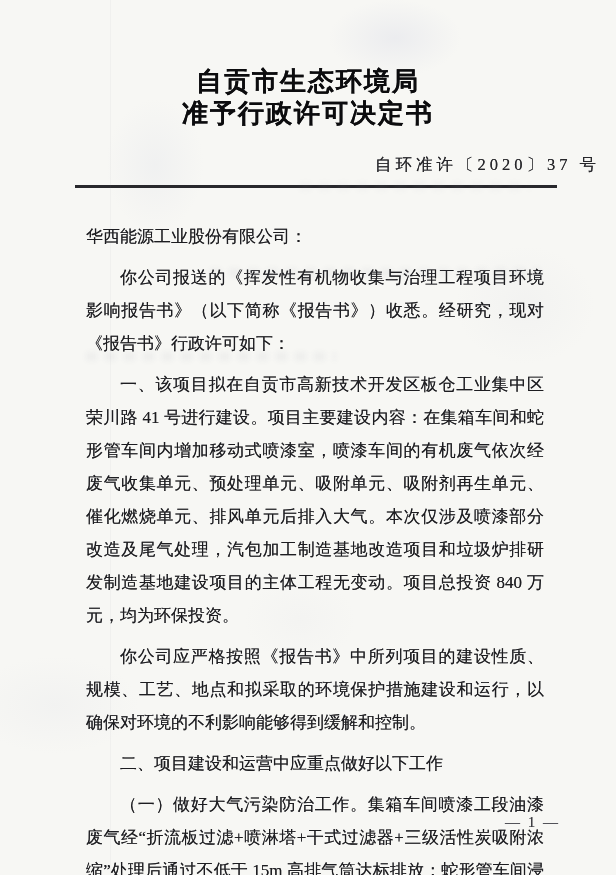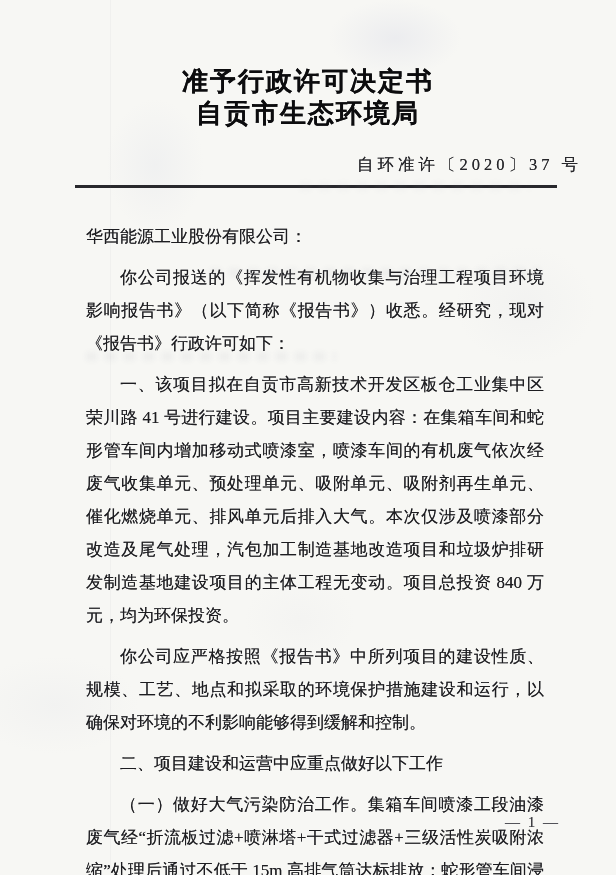--- a/index.html
+++ b/index.html
@@ -47,21 +47,21 @@
     text-align: center;
     font-size: 26px;
     font-weight: 700;
     line-height: 32px;
     letter-spacing: 2px;
     color: #0c0c0e;
     text-shadow: 0 0 0.6px rgba(10,10,12,0.9);
   }
   .doc-number {
     margin-top: 24px;
-    padding-right: 34px;
+    padding-right: 16px;
     text-align: right;
     font-size: 16.5px;
     letter-spacing: 4px;
     color: #27272b;
     text-shadow: 0 0 0.5px rgba(25,25,30,0.75);
   }
   .rule {
     margin: 9px 59px 0 75px;
     height: 3px;
     background: #28282c;
@@ -92,22 +92,22 @@
 <body>
 
 <div class="page">
 
   <div class="fold-line"></div>
   <div class="bleed bleed-3"></div>
   <div class="bleed bleed-1"></div>
   <div class="bleed bleed-2"></div>
 
   <div class="title-block">
+    <div>自贡市生态环境局</div>
     <div>准予行政许可决定书</div>
-    <div>自贡市生态环境局</div>
   </div>
 
   <div class="doc-number">自环准许〔2020〕37 号</div>
 
   <hr class="rule">
 
   <div class="body-text">
     <p>华西能源工业股份有限公司：</p>
     <p class="indent">你公司报送的《挥发性有机物收集与治理工程项目环境影响报告书》（以下简称《报告书》）收悉。经研究，现对《报告书》行政许可如下：</p>
     <p class="indent">一、该项目拟在自贡市高新技术开发区板仓工业集中区荣川路 41 号进行建设。项目主要建设内容：在集箱车间和蛇形管车间内增加移动式喷漆室，喷漆车间的有机废气依次经废气收集单元、预处理单元、吸附单元、吸附剂再生单元、催化燃烧单元、排风单元后排入大气。本次仅涉及喷漆部分改造及尾气处理，汽包加工制造基地改造项目和垃圾炉排研发制造基地建设项目的主体工程无变动。项目总投资 840 万元，均为环保投资。</p>

